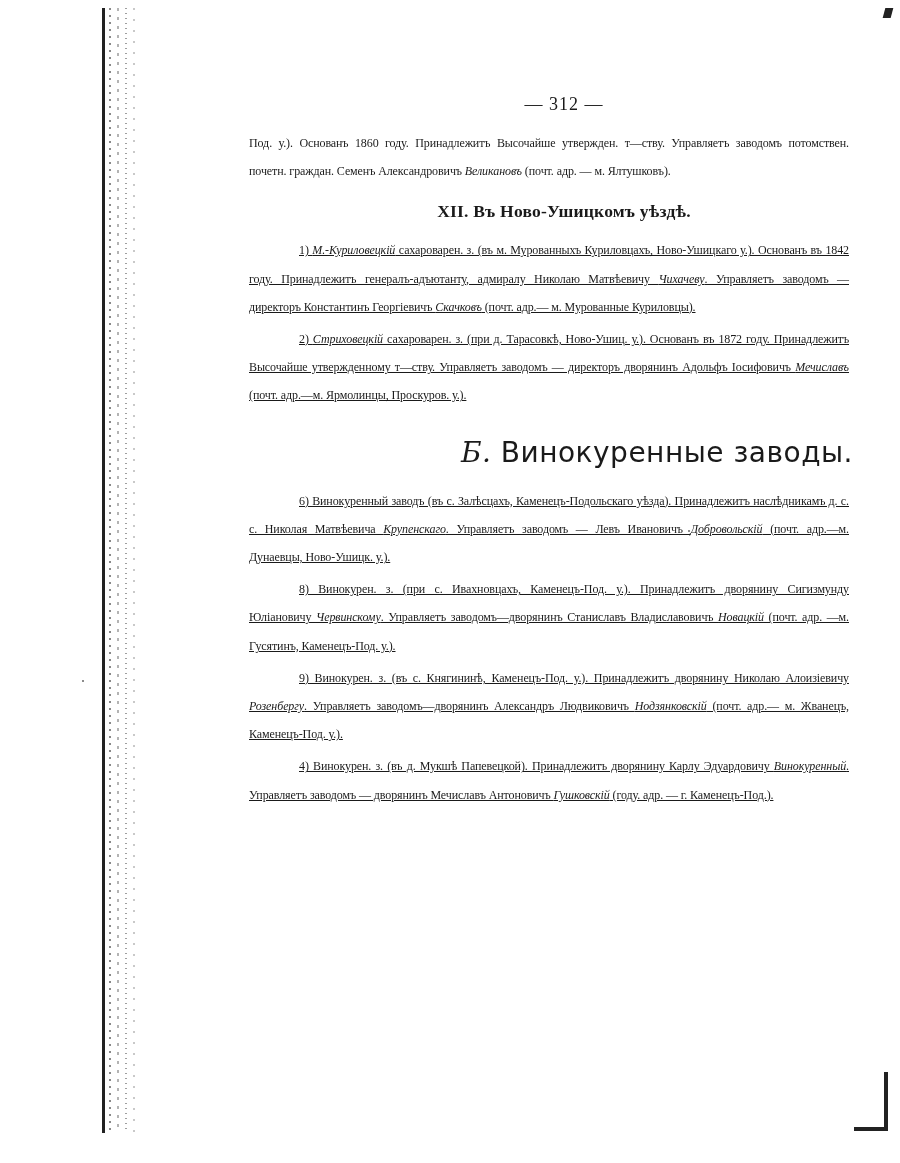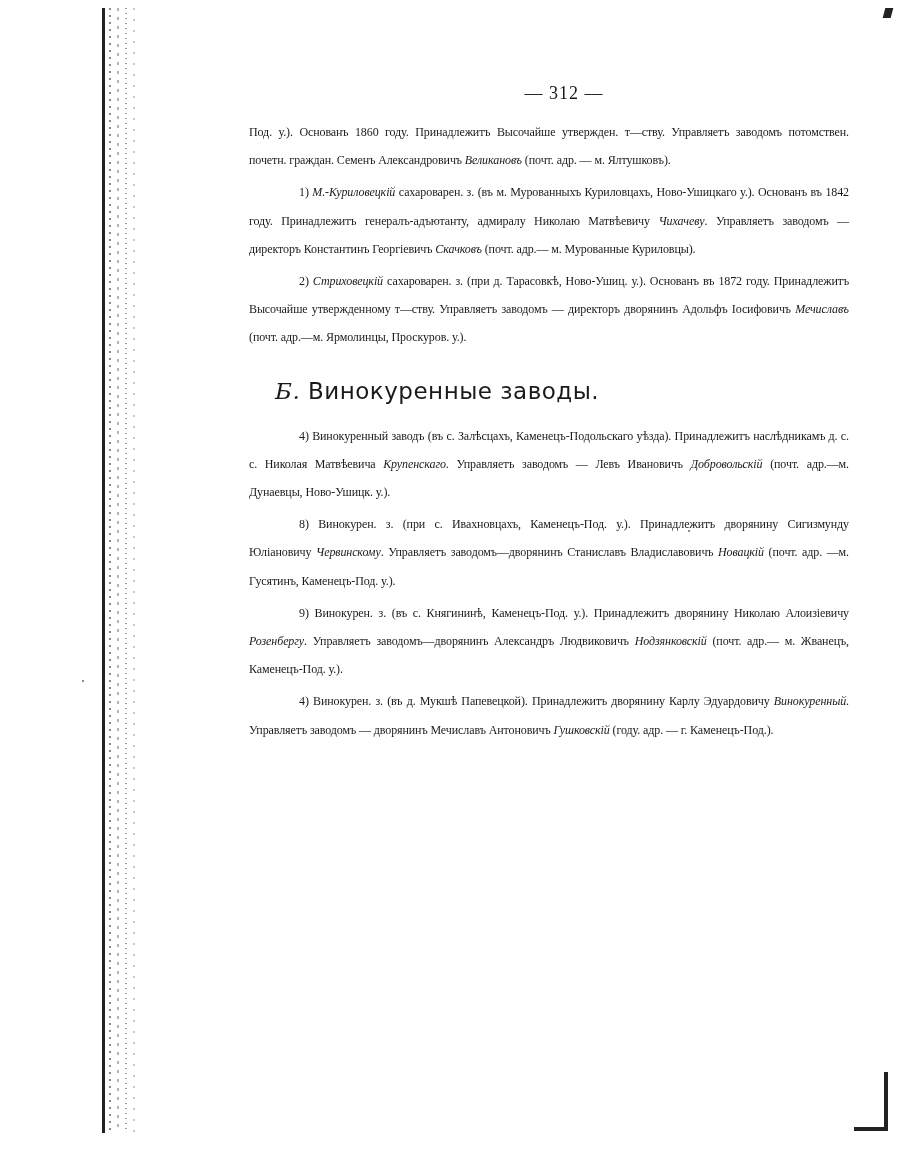--- a/index.html
+++ b/index.html
@@ -56,51 +56,51 @@
       right: 12px;
       bottom: 32px;
       width: 30px;
       height: 55px;
       border-right: 4px solid #222;
       border-bottom: 4px solid #222;
     }
     .page {
       position: absolute;
       left: 245px;
-      top: 83px;
+      top: 94px;
       width: 608px;
     }
     .page-number {
       text-align: center;
       font-size: 18px;
       letter-spacing: 1px;
       margin: 0 0 14px 0;
       padding-left: 30px;
     }
     p.body {
       margin: 4px;
       font-size: 12px;
       line-height: 28.2px;
       text-align: justify;
       text-align-last: left;
       font-family: "Liberation Sans Narrow", "Liberation Serif", serif;
       letter-spacing: -0.1px;
     }
-    p.indent { text-indent: 50px; margin-top: 4px; }
+    p.indent { text-indent: 50px; margin-top: 4px; text-decoration: underline; }
     h2.district {
       text-align: center;
       font-size: 17.5px;
       font-weight: bold;
       margin: 16px 0 14px 0;
       padding-left: 30px;
       letter-spacing: 0.2px;
     }
     h1.section {
-      text-align: left;
-      font-size: 23px;
+      text-align: right;
+      font-size: 28px;
       font-weight: normal;
       font-family: "DejaVu Sans", sans-serif;
       margin: 26px 0 18px 0;
       padding-left: 30px;
       letter-spacing: 0.5px;
     }
     h1.section .initial { font-family: "DejaVu Serif", serif; font-style: italic; }
     .name { font-style: italic; }
     .scan-speck {
       position: absolute;
@@ -118,21 +118,22 @@
 </div>
 <div class="corner-mark"></div>
 <div class="corner-bottom"></div>
 <div class="scan-speck" style="left:82px; top:680px;"></div>
 <div class="scan-speck" style="left:688px; top:530px;"></div>
 
 <div class="page" id="page">
   <div class="page-number">— 312 —</div>
   <div id="page-content">
       <p class="body"><span>Под. у.). Основанъ 1860 году. Принадлежитъ Высочайше утвержден. т—ству. Управляетъ заводомъ потомствен. почетн. граждан. Семенъ Александровичъ </span><span class="name">Великановъ</span><span> (почт. адр. — м. Ялтушковъ).</span></p>
+      <h2 class="district">XII. Въ Ново-Ушицкомъ уѣздѣ.</h2>
       <p class="body indent"><span>1) </span><span class="name">М.-Куриловецкій</span><span> сахароварен. з. (въ м. Мурованныхъ Куриловцахъ, Ново-Ушицкаго у.). Основанъ въ 1842 году. Принадлежитъ генералъ-адъютанту, адмиралу Николаю Матвѣевичу </span><span class="name">Чихачеву</span><span>. Управляетъ заводомъ — директоръ Константинъ Георгіевичъ </span><span class="name">Скачковъ</span><span> (почт. адр.— м. Мурованные Куриловцы).</span></p>
       <p class="body indent"><span>2) </span><span class="name">Стриховецкій</span><span> сахароварен. з. (при д. Тарасовкѣ, Ново-Ушиц. у.). Основанъ въ 1872 году. Принадлежитъ Высочайше утвержденному т—ству. Управляетъ заводомъ — директоръ дворянинъ Адольфъ Іосифовичъ </span><span class="name">Мечиславъ</span><span> (почт. адр.—м. Ярмолинцы, Проскуров. у.).</span></p>
       <h1 class="section"><span class="initial">Б.</span><span> Винокуренные заводы.</span></h1>
-      <p class="body indent"><span>4) Винокуренный заводъ (въ с. Залѣсцахъ, Каменецъ-Подольскаго уѣзда). Принадлежитъ наслѣдникамъ д. с. с. Николая Матвѣевича </span><span class="name">Крупенскаго</span><span>. Управляетъ заводомъ — Левъ Ивановичъ </span><span class="name">Добровольскій</span><span> (почт. адр.—м. Дунаевцы, Ново-Ушицк. у.).</span></p>
+      <p class="body indent"><span>6) Винокуренный заводъ (въ с. Залѣсцахъ, Каменецъ-Подольскаго уѣзда). Принадлежитъ наслѣдникамъ д. с. с. Николая Матвѣевича </span><span class="name">Крупенскаго</span><span>. Управляетъ заводомъ — Левъ Ивановичъ </span><span class="name">Добровольскій</span><span> (почт. адр.—м. Дунаевцы, Ново-Ушицк. у.).</span></p>
       <p class="body indent"><span>8) Винокурен. з. (при с. Ивахновцахъ, Каменецъ-Под. у.). Принадлежитъ дворянину Сигизмунду Юліановичу </span><span class="name">Червинскому</span><span>. Управляетъ заводомъ—дворянинъ Станиславъ Владиславовичъ </span><span class="name">Новацкій</span><span> (почт. адр. —м. Гусятинъ, Каменецъ-Под. у.).</span></p>
       <p class="body indent"><span>9) Винокурен. з. (въ с. Княгининѣ, Каменецъ-Под. у.). Принадлежитъ дворянину Николаю Алоизіевичу </span><span class="name">Розенбергу</span><span>. Управляетъ заводомъ—дворянинъ Александръ Людвиковичъ </span><span class="name">Нодзянковскій</span><span> (почт. адр.— м. Жванецъ, Каменецъ-Под. у.).</span></p>
       <p class="body indent"><span>4) Винокурен. з. (въ д. Мукшѣ Папевецкой). Принадлежитъ дворянину Карлу Эдуардовичу </span><span class="name">Винокуренный</span><span>. Управляетъ заводомъ — дворянинъ Мечиславъ Антоновичъ </span><span class="name">Гушковскій</span><span> (году. адр. — г. Каменецъ-Под.).</span></p>
     </div>
 </div>
 
 </body></html>

